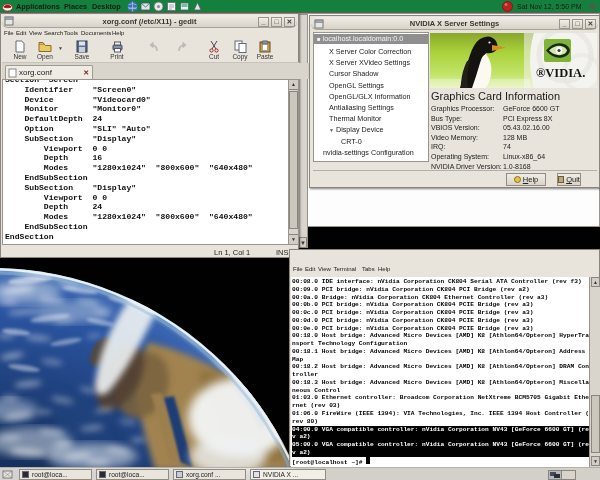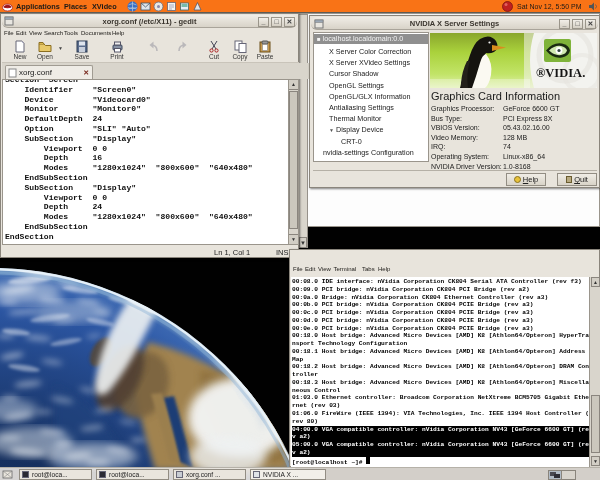--- a/index.html
+++ b/index.html
@@ -22,21 +22,21 @@
 .menubar { position:absolute; font-size:7.2px; color:#1c1a17; }
 .menubar span { margin-right:5px; }
 
 #gedit { left:0; top:13px; width:299px; height:245px; }
 
 #nvidia { left:309px; top:15px; width:291px; height:173px; }
 
 #term { left:289px; top:249px; width:311px; height:218px; }
 
 #toppanel { position:absolute; left:0; top:0; width:600px; height:13px;
-  background:#f97316; border-bottom:1px solid #5f5b54; font-size:7.3px; color:#1c1a17; }
+  background:#15803d; border-bottom:1px solid #5f5b54; font-size:7.3px; color:#1c1a17; }
 #taskbar { position:absolute; left:0; top:467px; width:600px; height:13px;
   background:rgba(234,230,223,0.9); border-top:1px solid #b5b1a8; }
 .task { position:absolute; top:1px; height:11px; background:#e9e5dd; border:1px solid #928d83;
   font-size:6.6px; color:#222; line-height:9px; padding-left:12px; overflow:hidden; }
 .ticon { position:absolute; left:2px; top:1px; width:7px; height:7px; border:1px solid #667; }
 pre { font-family:"Liberation Mono", monospace; }
 </style>
 </head>
 <body>
 <div id="screen">
@@ -371,21 +371,21 @@
         <div style="position:absolute; left:74px; top:28.799999999999997px; white-space:nowrap;">128 MB</div>
         <div style="position:absolute; left:2px; top:38.4px; white-space:nowrap;">IRQ:</div>
         <div style="position:absolute; left:74px; top:38.4px; white-space:nowrap;">74</div>
         <div style="position:absolute; left:2px; top:48px; white-space:nowrap;">Operating System:</div>
         <div style="position:absolute; left:74px; top:48px; white-space:nowrap;">Linux-x86_64</div>
         <div style="position:absolute; left:2px; top:57.599999999999994px; white-space:nowrap;">NVIDIA Driver Version:</div>
         <div style="position:absolute; left:74px; top:57.599999999999994px; white-space:nowrap;">1.0-8168</div>
       </div>
   <div class="abs" style="left:3px; top:154px; width:284px; border-top:1px solid #b5b0a6;"></div>
   <div class="abs" style="left:196px; top:157px; width:40px; height:13px; background:linear-gradient(#f0ede6,#d8d3c8); border:1px solid #928d83; font-size:7.5px; text-align:center; line-height:12px; color:#222;"><span style="display:inline-block;width:7px;height:7px;border-radius:50%;background:#e8c23a;border:1px solid #8a7320;vertical-align:-1px;"></span> <u>H</u>elp</div>
-  <div class="abs" style="left:247px; top:157px; width:40px; height:13px; background:linear-gradient(#f0ede6,#d8d3c8); border:1px solid #928d83; font-size:7.5px; text-align:center; line-height:12px; color:#222;"><span style="display:inline-block;width:6px;height:7px;background:#b8aa80;border:1px solid #6a5c30;vertical-align:-1px;"></span> <u>Q</u>uit</div>
+  <div class="abs" style="left:247px; top:157px; width:24px; height:13px; background:linear-gradient(#f0ede6,#d8d3c8); border:1px solid #928d83; font-size:7.5px; text-align:center; line-height:12px; color:#222;"><span style="display:inline-block;width:6px;height:7px;background:#b8aa80;border:1px solid #6a5c30;vertical-align:-1px;"></span> <u>Q</u>uit</div>
 </div>
 
 <div class="win" id="term">
   <div class="menubar" style="left:0; top:16px; font-size:6px; width:311px;">
     <span class="abs" style="left:3px;">File</span>
         <span class="abs" style="left:15px;">Edit</span>
         <span class="abs" style="left:28px;">View</span>
         <span class="abs" style="left:43.5px;">Terminal</span>
         <span class="abs" style="left:72px;">Tabs</span>
         <span class="abs" style="left:88px;">Help</span>
@@ -425,21 +425,21 @@
 </div>
 
 <div id="toppanel">
   <svg class="abs" style="left:2px; top:1px;" width="11" height="11" viewBox="0 0 11 11">
     <ellipse cx="5.5" cy="6.5" rx="5" ry="3.5" fill="#fff" stroke="#aa2222" stroke-width=".8"></ellipse>
     <path d="M1 6 Q5.5 1 10 6 Q5.5 8.5 1 6Z" fill="#b32025"></path>
     <path d="M2 6.2 Q5.5 3.8 9 6.2" fill="none" stroke="#7a1015" stroke-width=".8"></path>
   </svg>
   <span class="abs" style="left:16px; top:2px; font-weight:bold;">Applications</span>
   <span class="abs" style="left:64px; top:2px; font-weight:bold;">Places</span>
-  <span class="abs" style="left:92px; top:2px; font-weight:bold;">XVideo</span>
+  <span class="abs" style="left:92px; top:2px; font-weight:bold;">Desktop</span>
   <span id="launchers"><span class="abs" style="left:127px; top:1px;"><svg width="11" height="11">
             <circle cx="5.5" cy="5.5" r="5" fill="#3a6fc4"></circle>
             <path d="M1.5 4 Q5.5 1 9.5 4 M1 6.5 Q5.5 9 10 6.5 M5.5 .5 V10.5 M1.5 8 Q5.5 5 9.5 8" stroke="#bcd" stroke-width=".7" fill="none"></path>
           </svg></span><span class="abs" style="left:140px; top:1px;"><svg width="11" height="11">
             <rect x="1" y="2" width="9" height="7" fill="#dfe4ea" stroke="#456" stroke-width=".8"></rect>
             <path d="M1 2 L5.5 6 L10 2" stroke="#456" stroke-width=".8" fill="none"></path>
           </svg></span><span class="abs" style="left:153px; top:1px;"><svg width="11" height="11">
             <circle cx="5.5" cy="5.5" r="4.5" fill="#e8e8e4" stroke="#667" stroke-width=".8"></circle>
             <circle cx="5.5" cy="5.5" r="1.5" fill="#88a"></circle>
           </svg></span><span class="abs" style="left:166px; top:1px;"><svg width="11" height="11">

